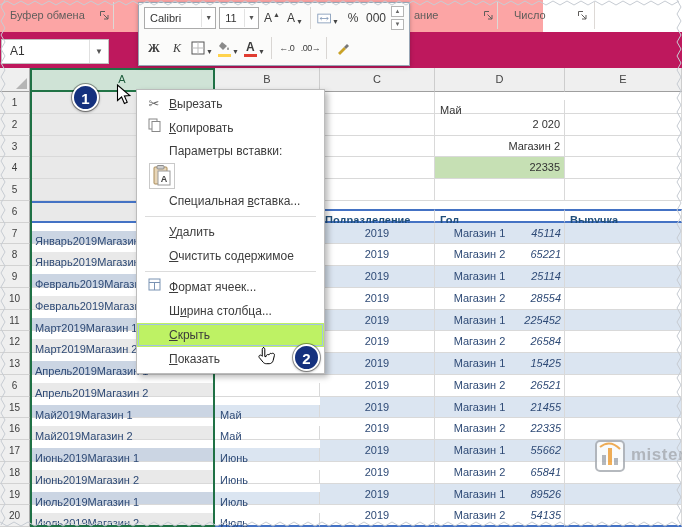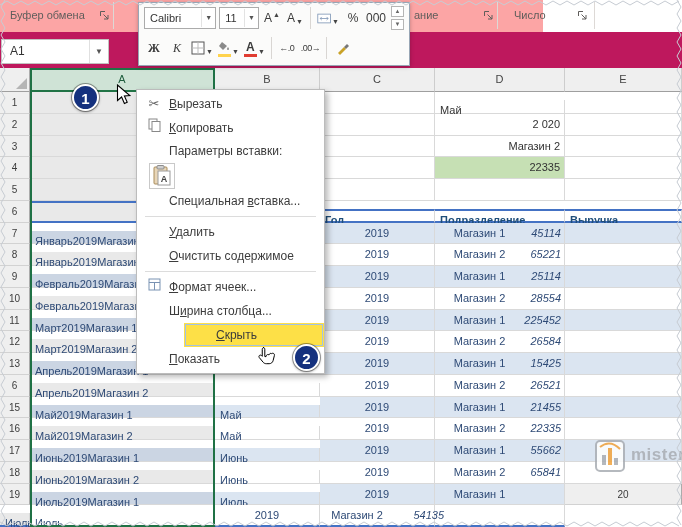--- a/index.html
+++ b/index.html
@@ -74,21 +74,21 @@
   .eval{color:#2E4A76;font-style:italic;}
   .enum{position:absolute;right:120px;top:0;line-height:21px;white-space:nowrap;}
   .col-sel-outline{position:absolute;left:30px;top:68px;width:185px;height:459px;border:2px solid #1F7145;
                    z-index:8;pointer-events:none;box-sizing:border-box;}
   
   .cmenu{position:absolute;left:136px;top:89px;width:189px;background:#fff;border:1px solid #bcbcbc;
          box-shadow:3px 3px 6px rgba(0,0,0,.28);z-index:40;padding:2px 0;font-size:12px;color:#3c3c3c;box-sizing:border-box;}
   .mi{height:24px;line-height:24px;padding-left:32px;position:relative;}
   .mi u{text-decoration:underline;}
   .mi .ic{position:absolute;left:9px;top:0;width:16px;text-align:center;color:#666;font-size:13px;}
-  .mi-hl{background:#fde047;outline:1px solid #a3c2e3;outline-offset:-2px;margin-left:47px;}
+  .mi-hl{background:#bef264;outline:1px solid #a3c2e3;outline-offset:-2px;}
   .mi-label{height:22px;line-height:22px;padding-left:32px;color:#3c3c3c;}
   .mi-paste{height:27px;padding-left:12px;display:flex;align-items:center;}
   .paste-btn{width:24px;height:24px;border:1px solid #c9c9c9;background:#fff;display:flex;align-items:center;justify-content:center;}
   .msep{height:1px;margin:3px 8px;background:#dcdcdc;}
   
   .badge{position:absolute;width:27px;height:27px;border-radius:50%;background:#15317E;border:2px solid #fff;
          box-shadow:0 0 0 1px rgba(0,0,0,.35),0 1px 3px rgba(0,0,0,.4);color:#fff;font-weight:bold;
          font-size:15px;text-align:center;line-height:26px;z-index:60;box-sizing:border-box;}
   .badge1{left:72px;top:84px;}
   .badge2{left:293px;top:344px;}
@@ -242,22 +242,22 @@
       <div class="cell"></div>
       <div class="rn">5</div>
       <div class="cell a-tint"></div>
       <div class="cell"></div>
       <div class="cell"></div>
       <div class="cell"></div>
       <div class="cell"></div>
       <div class="rn">6</div>
       <div class="cell a-tint trow-head"></div>
       <div class="cell trow-head"></div>
+      <div class="cell trow-head th-text lalign">Подразделение</div>
       <div class="cell trow-head th-text lalign">Год</div>
-      <div class="cell trow-head th-text lalign">Подразделение</div>
       <div class="cell trow-head th-text lalign">Выручка</div>
       <div class="rn">7</div>
       <div class="cell a-band lalign navy">Январь2019Магазин 1</div>
       <div class="cell band lalign navy"></div>
       <div class="cell band center navy">2019</div>
       <div class="cell band dval">Магазин 1</div>
       <div class="cell band eval">
         <span class="enum">45114</span>
       </div>
       <div class="rn">8</div>
@@ -346,20 +346,23 @@
       <div class="cell center navy">2019</div>
       <div class="cell dval">Магазин 2</div>
       <div class="cell eval">
         <span class="enum">65841</span>
       </div>
       <div class="rn">19</div>
       <div class="cell a-band lalign navy">Июль2019Магазин 1</div>
       <div class="cell band lalign navy">Июль</div>
       <div class="cell band center navy">2019</div>
       <div class="cell band dval">Магазин 1</div>
+      <div class="cell band eval">
+        <span class="enum">89526</span>
+      </div>
       <div class="rn">20</div>
       <div class="cell a-tint t-bottom lalign navy">Июль2019Магазин 2</div>
       <div class="cell t-bottom lalign navy">Июль</div>
       <div class="cell t-bottom center navy">2019</div>
       <div class="cell t-bottom dval">Магазин 2</div>
       <div class="cell t-bottom eval">
         <span class="enum">54135</span>
       </div>
     </div>
 

